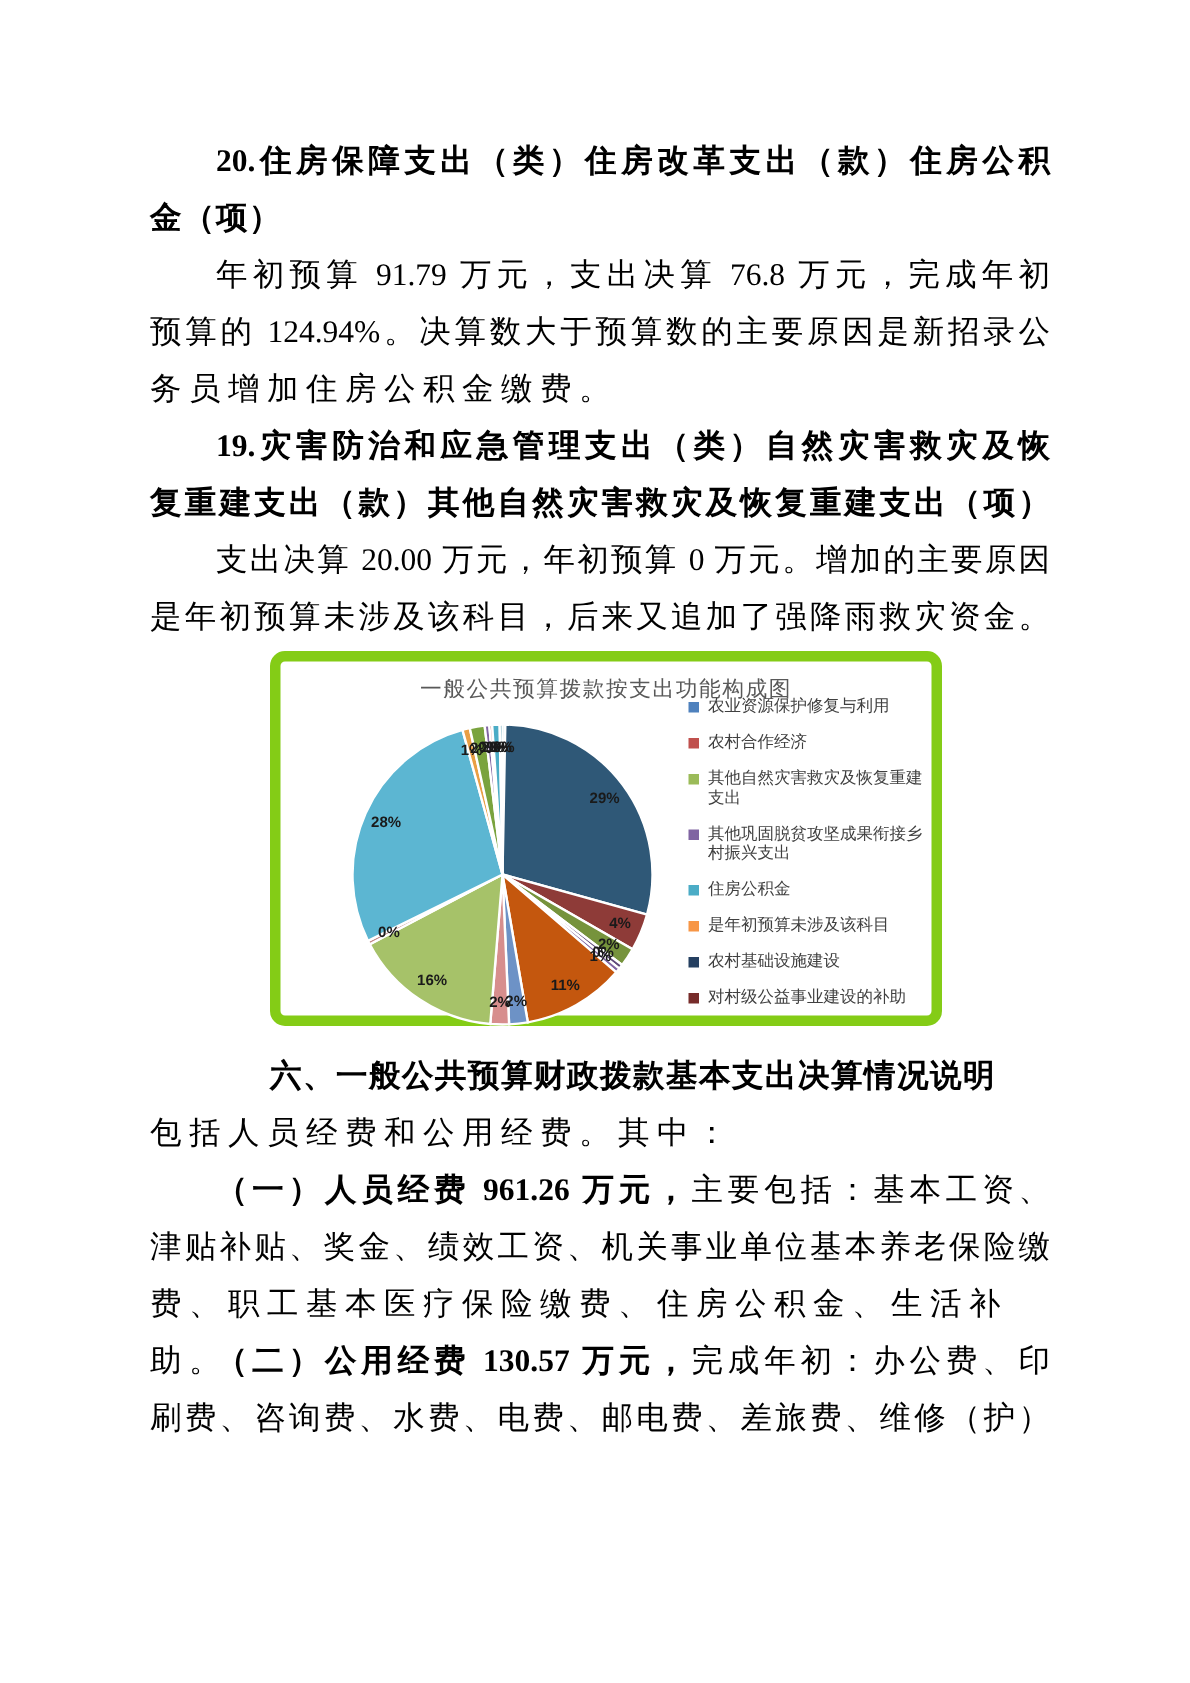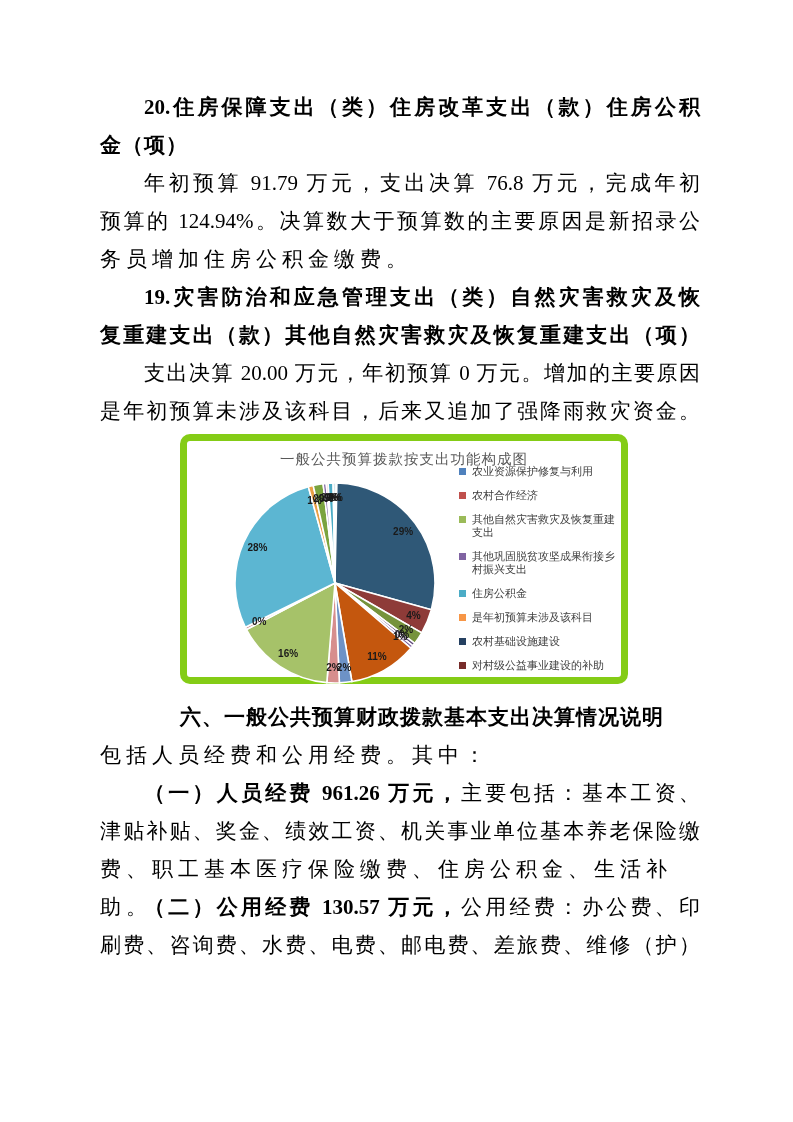--- a/index.html
+++ b/index.html
@@ -117,17 +117,17 @@
       </div>
       <div class="para">
         <div class="line wide"><span>包括人员经费和公用经费。其中：</span></div>
       </div>
       <div class="para">
         <div class="line indent stretch"><span class="b">（一）人员经费 961.26 万元，</span><span>主要包括：基本工资、</span></div>
         <div class="line stretch"><span>津贴补贴、奖金、绩效工资、机关事业单位基本养老保险缴</span></div>
         <div class="line wide"><span>费、职工基本医疗保险缴费、住房公积金、生活补助。</span></div>
       </div>
       <div class="para">
-        <div class="line indent stretch"><span class="b">（二）公用经费 130.57 万元，</span><span>公用经费：办公费、印</span></div>
+        <div class="line indent stretch"><span class="b">（二）公用经费 130.57 万元，</span><span>完成年初：办公费、印</span></div>
         <div class="line stretch"><span>刷费、咨询费、水费、电费、邮电费、差旅费、维修（护）</span></div>
       </div>
     </div>
 </main>
 
 </body></html>

